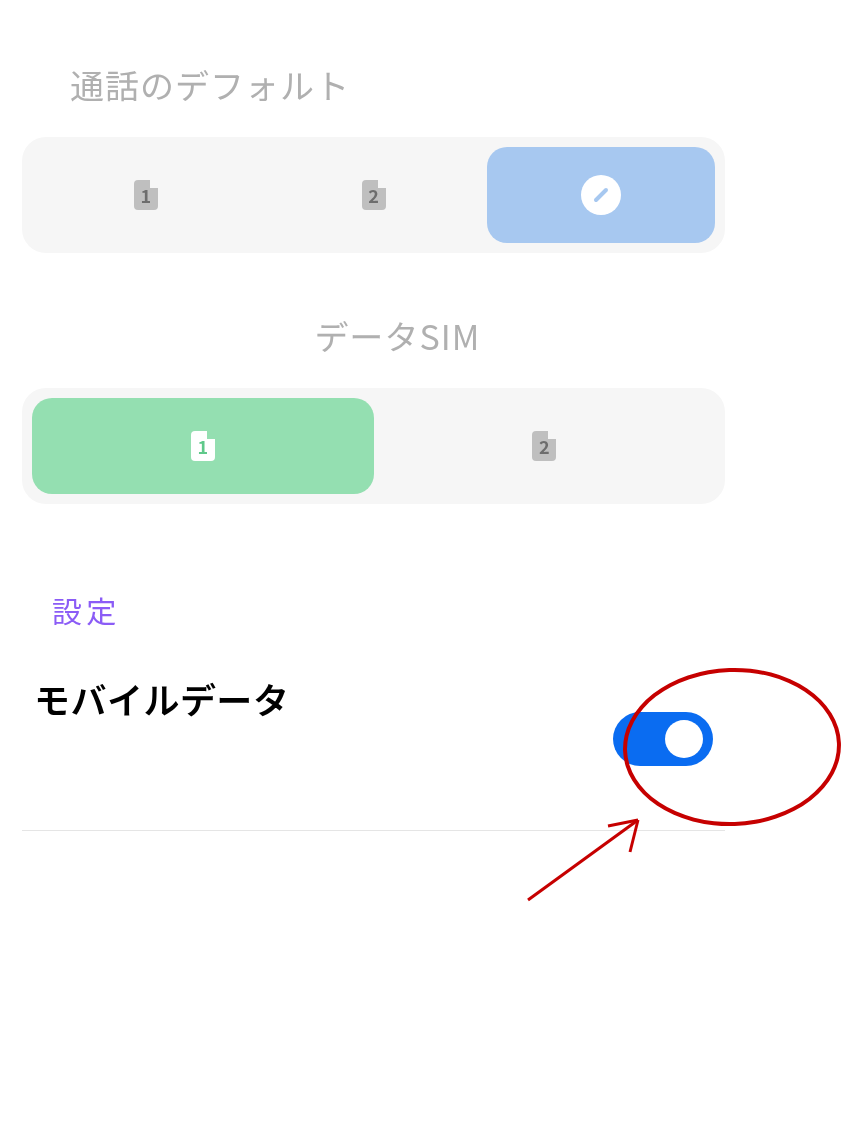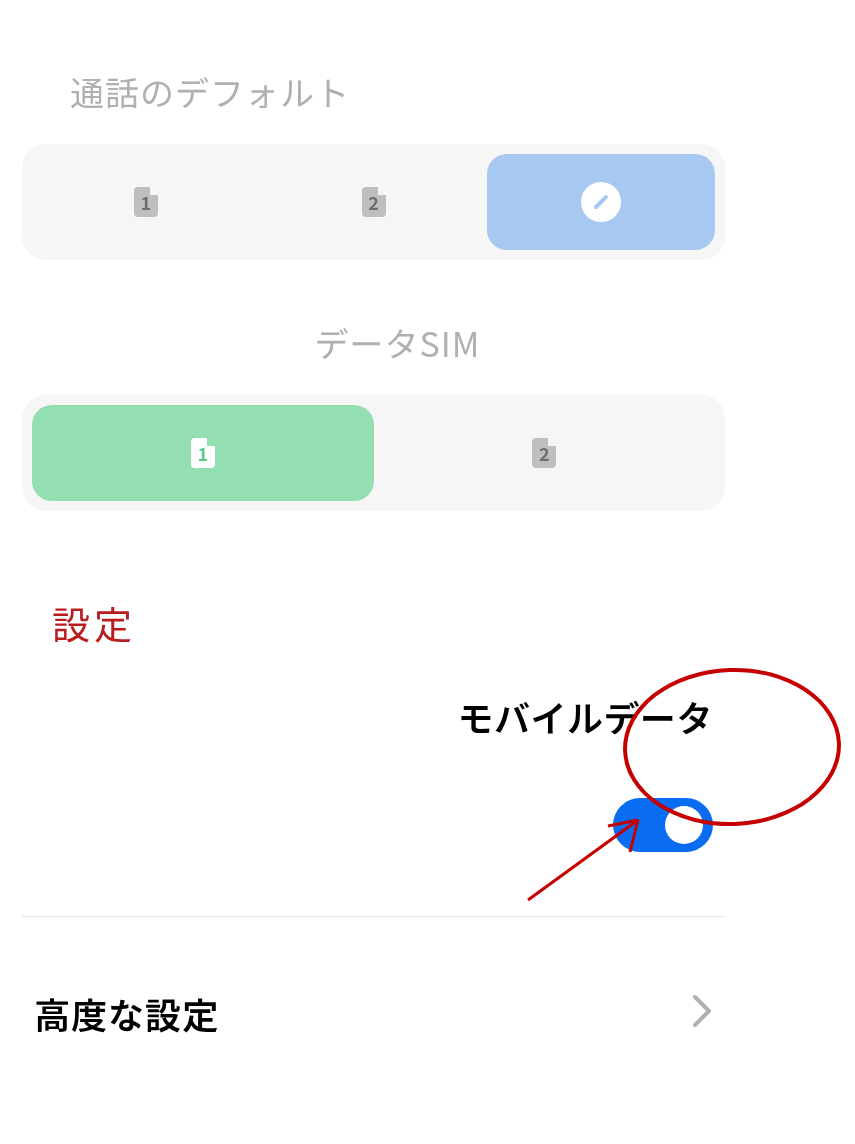--- a/index.html
+++ b/index.html
@@ -8,39 +8,39 @@
       width: 855px;
       height: 1144px;
       background: #ffffff;
       font-family: -apple-system, 'Hiragino Sans', 'Noto Sans JP', sans-serif;
       position: relative;
     }
 
     .screen {
       width: 747px;
       height: 1144px;
-      padding: 7px 22px;
+      padding: 0 22px;
       box-sizing: border-box;
       position: relative;
     }
 
     .section-title {
       font-size: 34px;
       font-weight: 400;
       color: #b0b0b0;
       letter-spacing: 1px;
       margin: 0;
     }
     .section-title.calls { padding-top: 60px; padding-left: 48px; }
     .section-title.data  { padding-top: 58px; padding-left: 48px; text-align: center; }
     .section-title.settings {
       padding-top: 84px;
       padding-left: 30px;
-      font-size: 38px;
-      color: #b91c1c;
+      font-size: 30px;
+      color: #8b5cf6;
       letter-spacing: 4px;
       font-weight: 400;
     }
 
     
     .seg {
       margin-top: 28px;
       width: 100%;
       background: #f6f6f6;
       border-radius: 24px;
@@ -88,22 +88,21 @@
       background: #ffffff;
       display:flex; align-items:center; justify-content:center;
     }
     .edit-disc svg line { stroke:#a7c8f0; stroke-width:4; stroke-linecap:round; }
 
     
     .row {
       margin-top: 40px;
       padding: 0 12px;
       display: flex;
-      align-items: flex-end;
-      flex-direction: column;
+      align-items: flex-start;
     }
     .row .labels { flex: 1 1 auto; }
     .row .title {
       font-size: 36px;
       font-weight: 600;
       color: #000;
       margin: 0 0 16px 0;
       letter-spacing: 0.5px;
     }
     .row .desc {
@@ -233,22 +232,14 @@
   <div class="annot arrow">
     <svg width="160" height="110" viewBox="0 0 160 110">
       <path d="M20 100 L130 20" stroke="#c60000" stroke-width="3" fill="none"></path>
       <path d="M130 20 L100 26" stroke="#c60000" stroke-width="3" fill="none"></path>
       <path d="M130 20 L122 52" stroke="#c60000" stroke-width="3" fill="none"></path>
     </svg>
   </div>
 
   <div class="divider"></div>
 
-  <div class="link-row">
-    <span class="title">高度な設定</span>
-    <span class="chevron">
-      <svg width="22" height="36" viewBox="0 0 22 36">
-        <polyline points="4,4 18,18 4,32"></polyline>
-      </svg>
-    </span>
-  </div>
 
 </div>
 
 </body></html>

